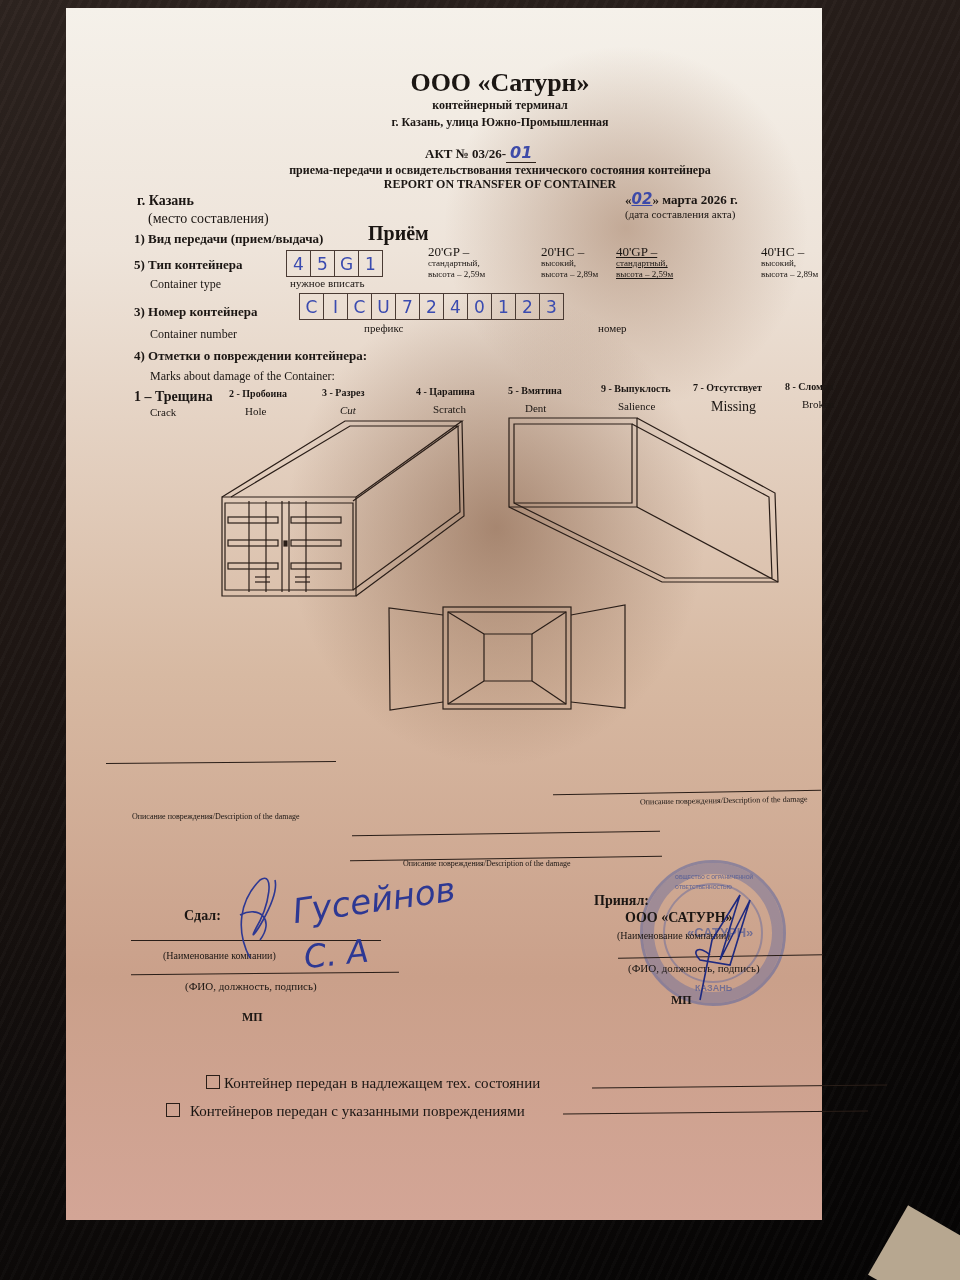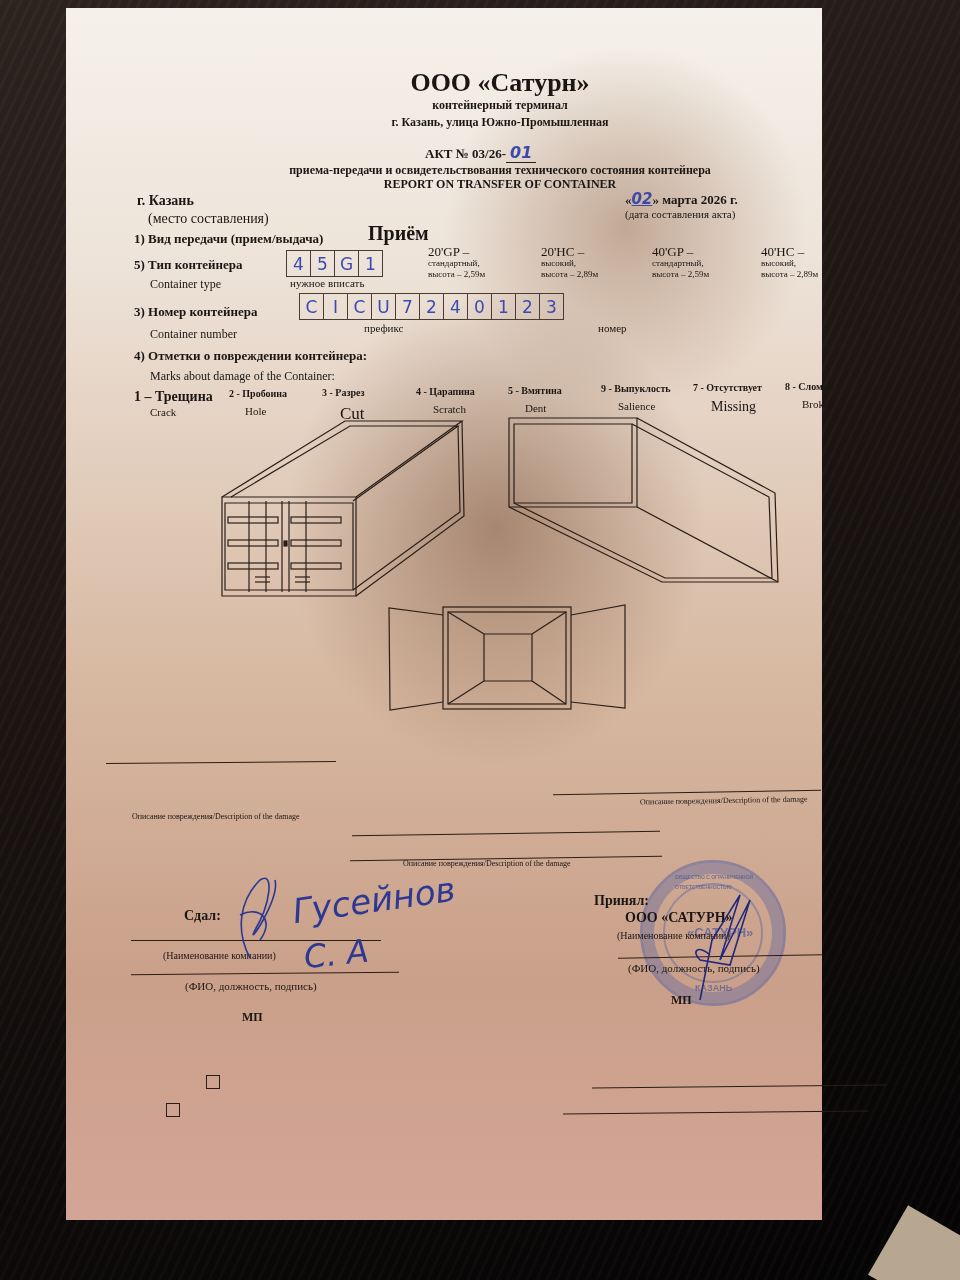--- a/index.html
+++ b/index.html
@@ -93,21 +93,21 @@
 <div class="txt" style="left:428px;top:246px;font-size:13px;line-height:12px;">
   <div>20'GP –</div>
   <div style="font-size:9px;line-height:11px;">стандартный,</div>
   <div style="font-size:9px;line-height:10px;">высота – 2,59м</div>
 </div>
 <div class="txt" style="left:541px;top:246px;font-size:13px;line-height:12px;">
   <div>20'HC –</div>
   <div style="font-size:9px;line-height:11px;">высокий,</div>
   <div style="font-size:9px;line-height:10px;">высота – 2,89м</div>
 </div>
-<div class="txt" style="left:652px;top:246px;font-size:13px;line-height:12px;">
+<div class="txt" style="left:616px;top:246px;font-size:13px;line-height:12px;text-decoration:underline;">
   <div>40'GP –</div>
   <div style="font-size:9px;line-height:11px;">стандартный,</div>
   <div style="font-size:9px;line-height:10px;">высота – 2,59м</div>
 </div>
 <div class="txt" style="left:761px;top:246px;font-size:13px;line-height:12px;">
   <div>40'HC –</div>
   <div style="font-size:9px;line-height:11px;">высокий,</div>
   <div style="font-size:9px;line-height:10px;">высота – 2,89м</div>
 </div>
 
@@ -130,21 +130,21 @@
 <div class="txt" style="left:598px;top:322px;font-size:11px;">номер</div>
 
 <div class="txt bold" style="left:134px;top:348px;font-size:13px;">4) Отметки о повреждении контейнера:</div>
 <div class="txt" style="left:150px;top:369px;font-size:12px;">Marks about damage of the Container:</div>
 
 <div class="txt" style="left:134px;top:389px;font-size:14px;font-weight:bold;font-family:Liberation Serif, serif;">1 – Трещина</div>
 <div class="txt" style="left:150px;top:406px;font-size:11px;">Crack</div>
 <div class="txt" style="left:229px;top:388px;font-size:10px;font-weight:bold;">2 - Пробоина</div>
 <div class="txt" style="left:245px;top:405px;font-size:11px;">Hole</div>
 <div class="txt" style="left:322px;top:387px;font-size:10px;font-weight:bold;">3 - Разрез</div>
-<div class="txt" style="left:340px;top:404px;font-size:17px;">Cut</div>
+<div class="txt" style="left:340px;top:404px;font-size:11px;font-style:italic;">Cut</div>
 <div class="txt" style="left:416px;top:386px;font-size:10px;font-weight:bold;">4 - Царапина</div>
 <div class="txt" style="left:433px;top:403px;font-size:11px;">Scratch</div>
 <div class="txt" style="left:508px;top:385px;font-size:10px;font-weight:bold;">5 - Вмятина</div>
 <div class="txt" style="left:525px;top:402px;font-size:11px;">Dent</div>
 <div class="txt" style="left:601px;top:383px;font-size:10px;font-weight:bold;">9 - Выпуклость</div>
 <div class="txt" style="left:618px;top:400px;font-size:11px;">Salience</div>
 <div class="txt" style="left:693px;top:382px;font-size:10px;font-weight:bold;">7 - Отсутствует</div>
 <div class="txt" style="left:711px;top:399px;font-size:14px;">Missing</div>
 <div class="txt" style="left:785px;top:381px;font-size:10px;font-weight:bold;">8 - Сломан</div>
 <div class="txt" style="left:802px;top:398px;font-size:11px;">Broken</div>
@@ -229,20 +229,20 @@
 <div class="txt bold" style="left:625px;top:910px;font-size:14px;">ООО «САТУРН»</div>
 <div class="txt" style="left:617px;top:930px;font-size:10px;">(Наименование компании)</div>
 <div class="line" style="left:618px;top:956px;width:205px;transform:rotate(-1deg);"></div>
 <div class="txt" style="left:628px;top:962px;font-size:11px;">(ФИО, должность, подпись)</div>
 <div class="txt bold" style="left:671px;top:993px;font-size:12px;">МП</div>
 <svg width="960" height="1280" style="left:0;top:0;" fill="none" stroke="#1f2a80" stroke-width="1.6">
   <path d="M700 1000 L 712 940 L 740 895 L 720 960 L 750 900 L 730 965 L 700 960 C 690 950, 700 945, 710 955"></path>
 </svg>
 
 <div class="txt" style="left:206px;top:1075px;font-size:15px;">
-  <span class="checkbox"></span>
+  <span class="checkbox"></span><span>Контейнер передан в надлежащем тех. состоянии</span>
 </div>
 <div class="line" style="left:592px;top:1086px;width:295px;transform:rotate(-0.6deg);"></div>
 
 <div class="txt" style="left:166px;top:1103px;font-size:15px;">
-  <span class="checkbox" style="margin-right:10px;"></span>
+  <span class="checkbox" style="margin-right:10px;"></span><span>Контейнеров передан с указанными повреждениями</span>
 </div>
 <div class="line" style="left:563px;top:1112px;width:305px;transform:rotate(-0.6deg);"></div>
 
 </body></html>

